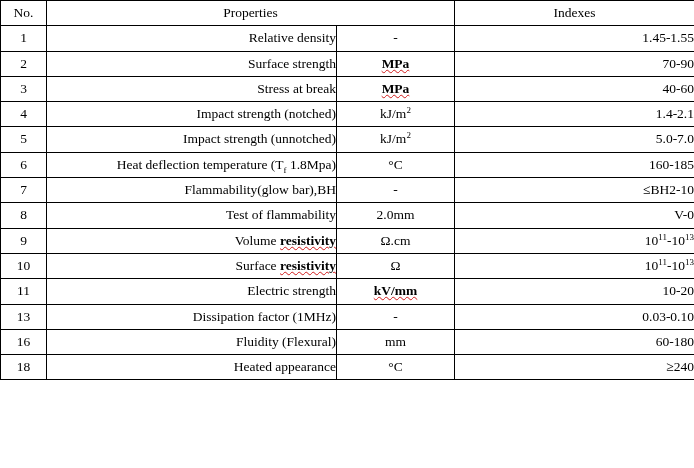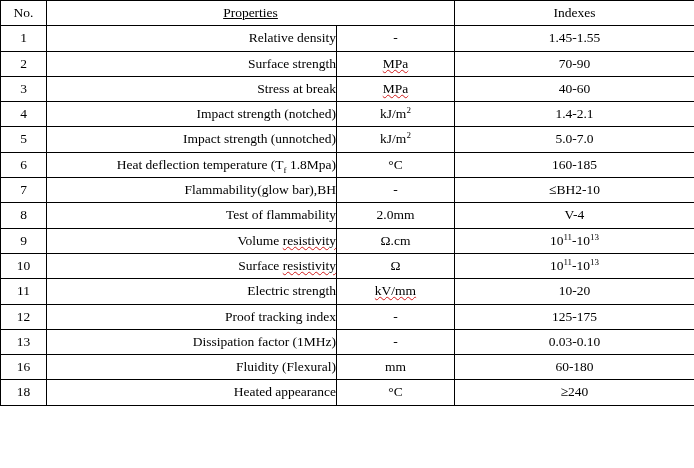--- a/index.html
+++ b/index.html
@@ -51,36 +51,36 @@
   .cell-prop {
     text-align: right;
     padding-left: 10px;
     border-right: none;
   }
   .cell-unit {
     text-align: center;
     border-left: none;
   }
   .cell-idx {
-    text-align: center;
+    text-align: right;
   }
   .prop-head {
     text-align: center;
-    text-decoration: underline;
   }
   sub, sup {
     font-size: 9px;
     line-height: 0;
   }
   .u-red {
     
     text-decoration: underline;
     text-decoration-color: #d01a1a;
     text-decoration-style: wavy;
     text-decoration-thickness: 1px;
+    font-weight: bold;
   }
 </style>
 </head>
 <body>
 
 <div class="table-wrap">
   <table class="spec-table">
     <colgroup>
       <col class="c-no">
       <col class="c-prop">
@@ -134,45 +134,39 @@
       <tr>
         <td class="cell-no">7</td>
         <td class="cell-prop">Flammability(glow bar),BH</td>
         <td class="cell-unit">-</td>
         <td class="cell-idx">≤BH2-10</td>
       </tr>
       <tr>
         <td class="cell-no">8</td>
         <td class="cell-prop">Test of flammability</td>
         <td class="cell-unit">2.0mm</td>
-        <td class="cell-idx">V-4</td>
+        <td class="cell-idx">V-0</td>
       </tr>
       <tr>
         <td class="cell-no">9</td>
         <td class="cell-prop">Volume <span class="u-red">resistivity</span></td>
         <td class="cell-unit">Ω.cm</td>
         <td class="cell-idx">10<sup>11</sup>-10<sup>13</sup></td>
       </tr>
       <tr>
         <td class="cell-no">10</td>
         <td class="cell-prop">Surface <span class="u-red">resistivity</span></td>
         <td class="cell-unit">Ω</td>
         <td class="cell-idx">10<sup>11</sup>-10<sup>13</sup></td>
       </tr>
       <tr>
         <td class="cell-no">11</td>
         <td class="cell-prop">Electric strength</td>
         <td class="cell-unit"><span class="u-red">kV/mm</span></td>
         <td class="cell-idx">10-20</td>
-      </tr>
-      <tr>
-        <td class="cell-no">12</td>
-        <td class="cell-prop">Proof tracking index</td>
-        <td class="cell-unit">-</td>
-        <td class="cell-idx">125-175</td>
       </tr>
       <tr>
         <td class="cell-no">13</td>
         <td class="cell-prop">Dissipation factor (1MHz)</td>
         <td class="cell-unit">-</td>
         <td class="cell-idx">0.03-0.10</td>
       </tr>
       <tr>
         <td class="cell-no">16</td>
         <td class="cell-prop">Fluidity (Flexural)</td>

